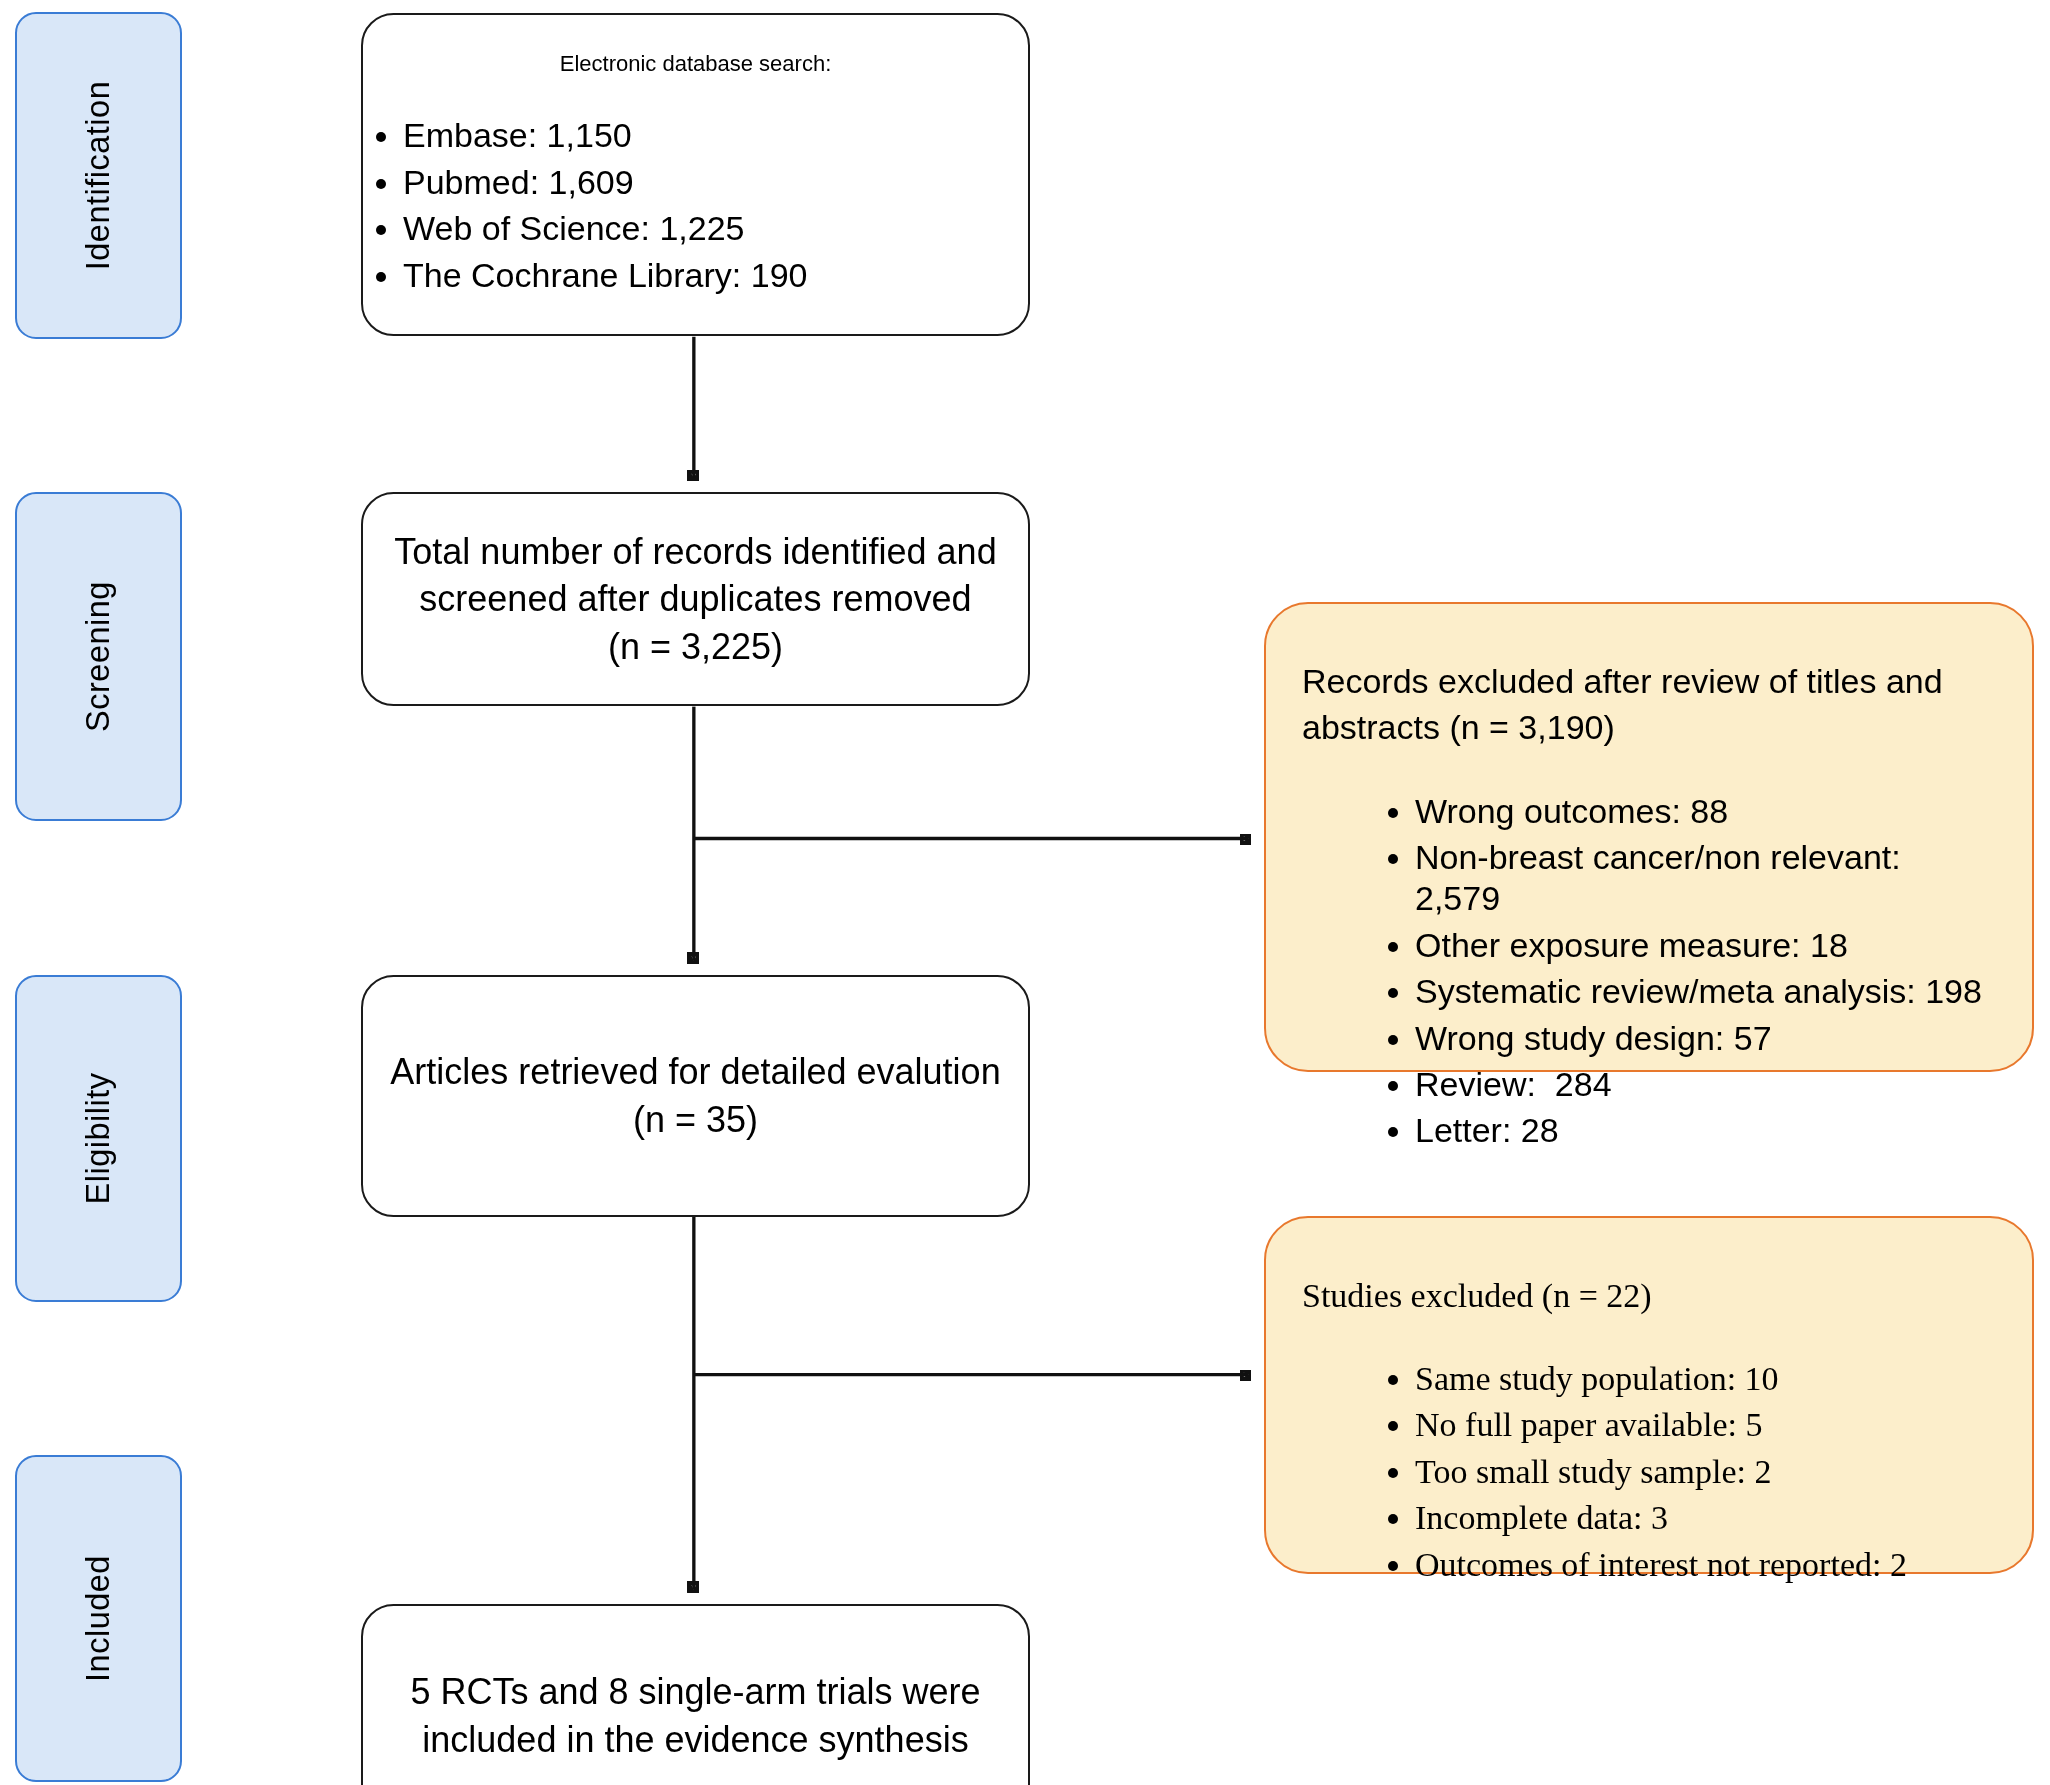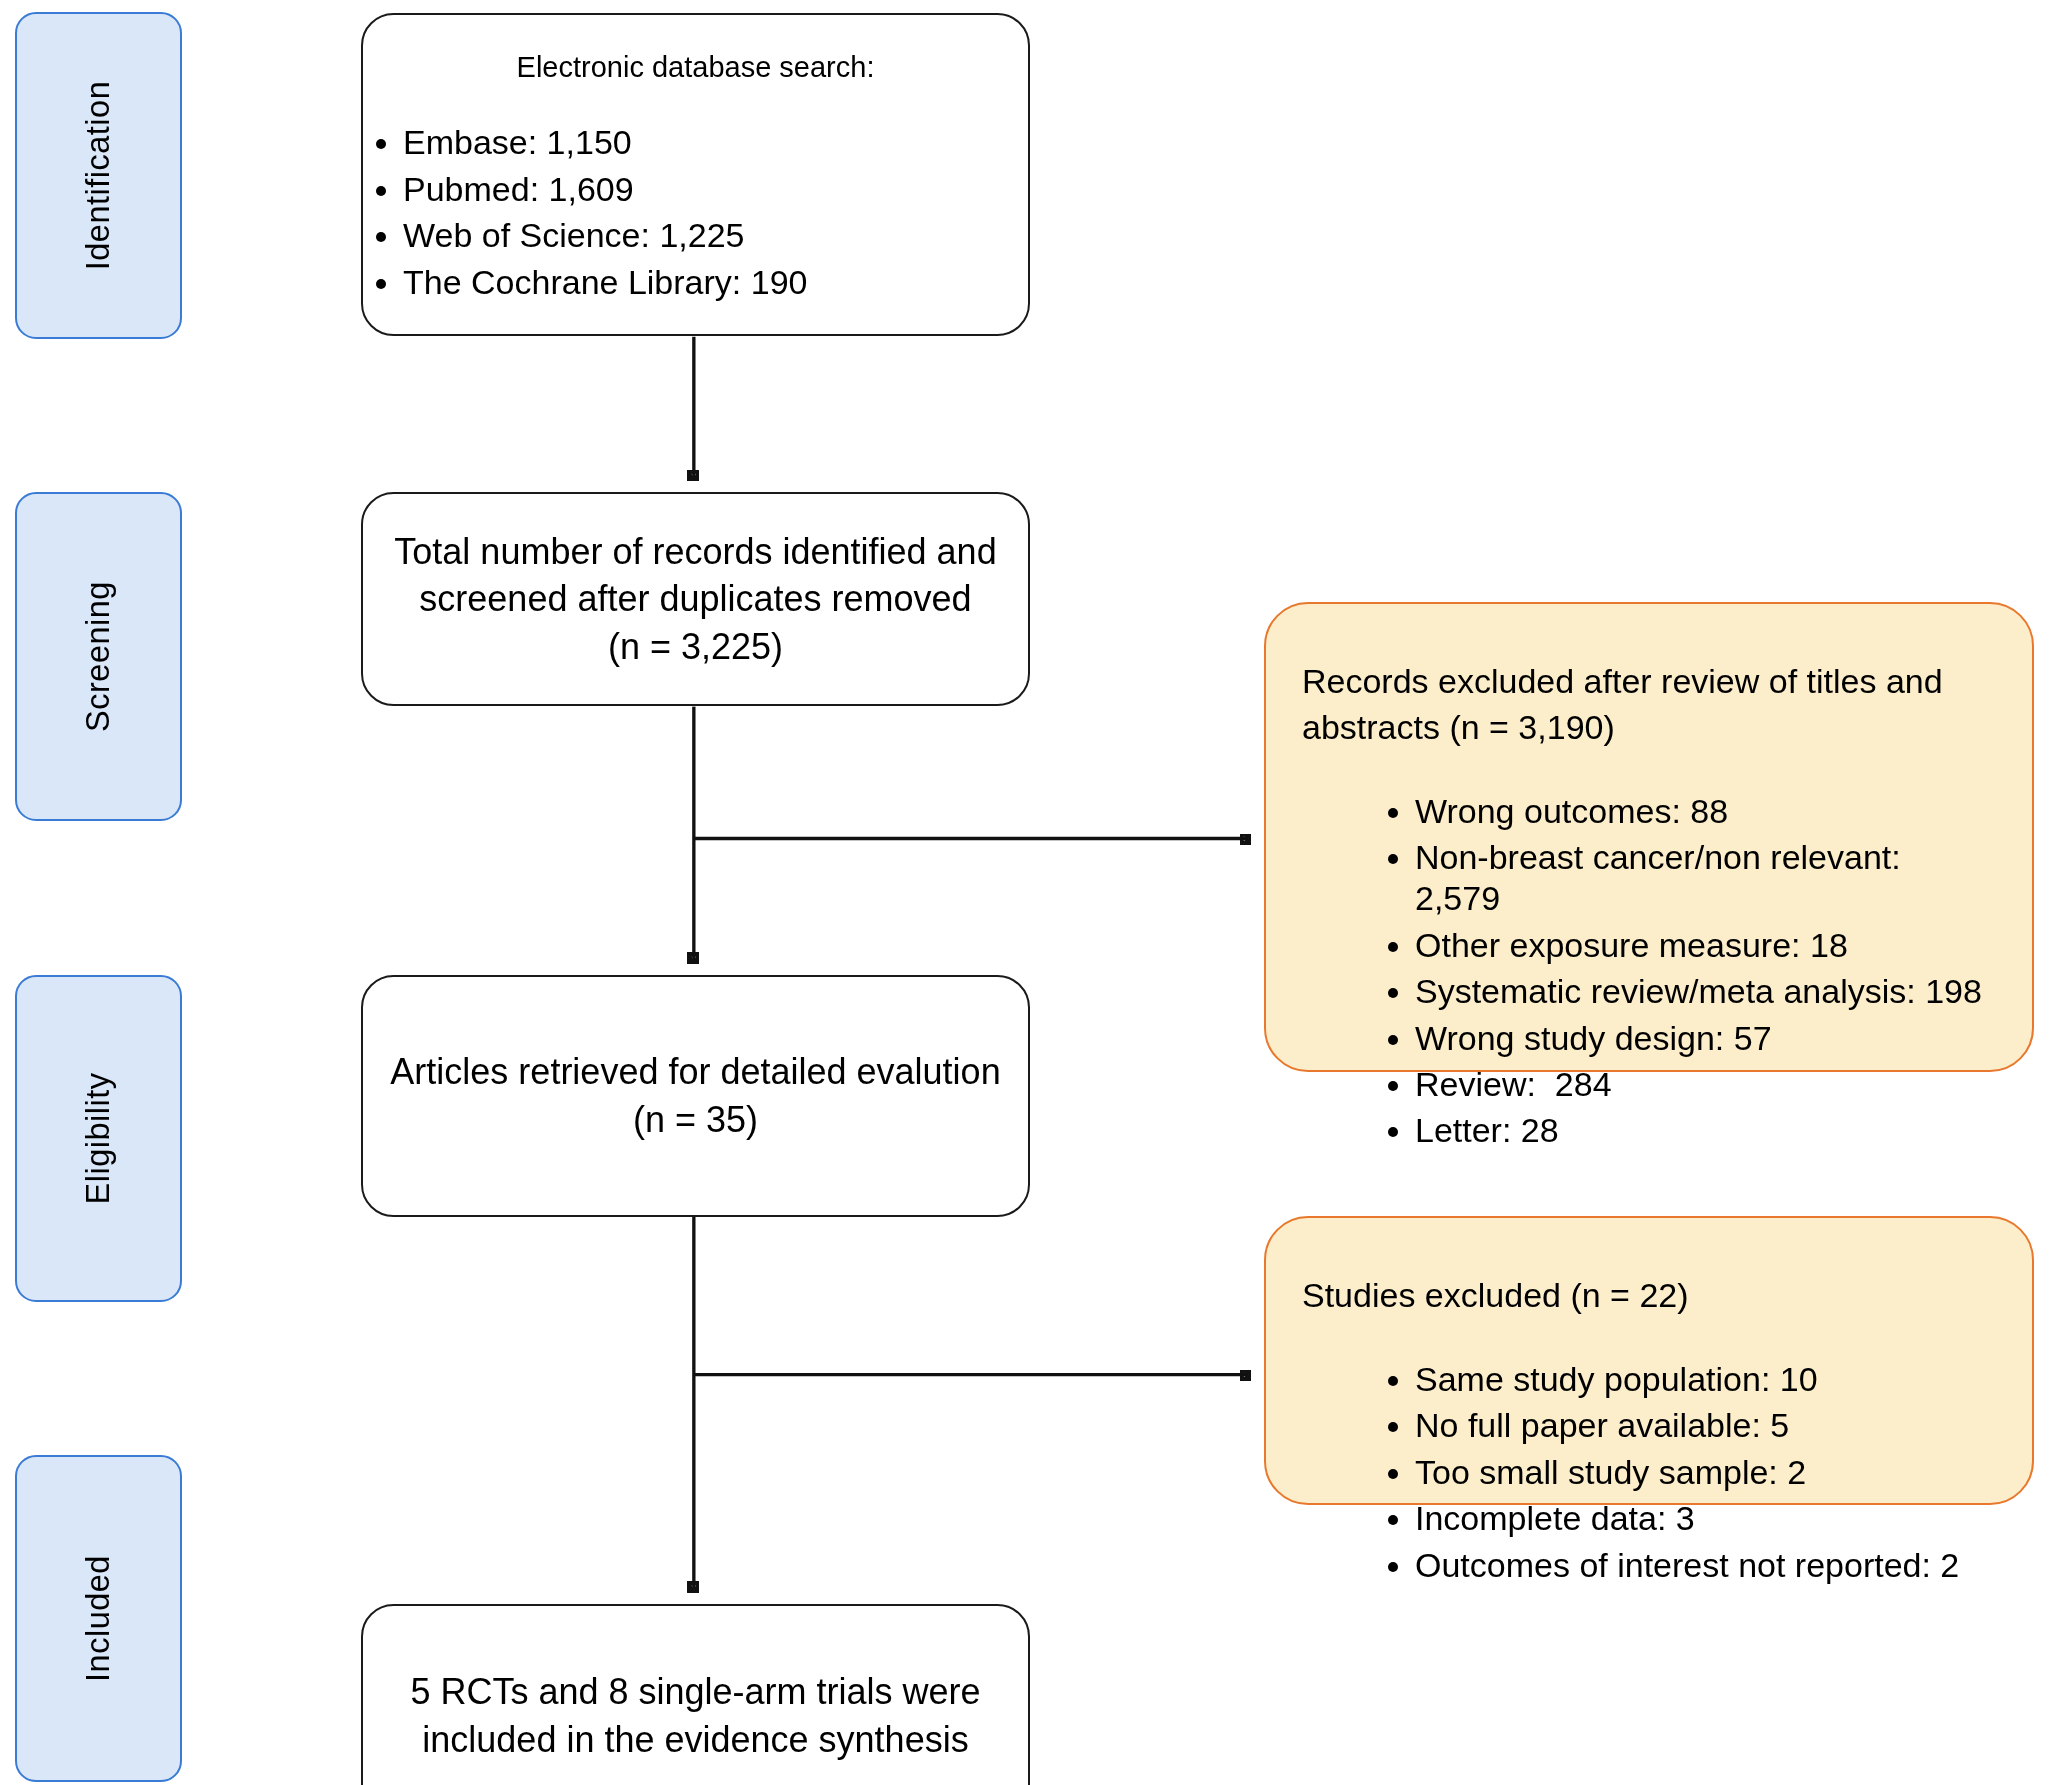--- a/index.html
+++ b/index.html
@@ -39,21 +39,21 @@
     display:flex;align-items:center;justify-content:center;
     text-align:center;
   }
   .box-text{
     font-size:36px;line-height:1.32;
     white-space:pre-line;
   }
   #box-database-search{padding:36px 0 0 0;}
   #box-database-search .box-title{
     text-align:center;
-    font-size:29px;
+    font-size:22px;
     margin:0 0 38px 0;
   }
   .bullet-list{
     margin:0;
     list-style:disc outside;
   }
   .bullet-list li{
     font-size:34px;
     line-height:1.2;
     margin:5.7px 0;
@@ -151,21 +151,21 @@
         <li>Wrong outcomes: 88</li>
         <li>Non-breast cancer/non relevant: 2,579</li>
         <li>Other exposure measure: 18</li>
         <li>Systematic review/meta analysis: 198</li>
         <li>Wrong study design: 57</li>
         <li>Review:  284</li>
         <li>Letter: 28</li>
       </ul>
   </div>
 
-  <div class="exclusion-box" style="top:1216px;height:289px;">
+  <div class="exclusion-box" style="top:1216px;height:358px;font-family:Liberation Serif, serif;">
     <p class="box-title">Studies excluded (n = 22)</p>
     <ul class="bullet-list">
         <li>Same study population: 10</li>
         <li>No full paper available: 5</li>
         <li>Too small study sample: 2</li>
         <li>Incomplete data: 3</li>
         <li>Outcomes of interest not reported: 2</li>
       </ul>
   </div>
 

